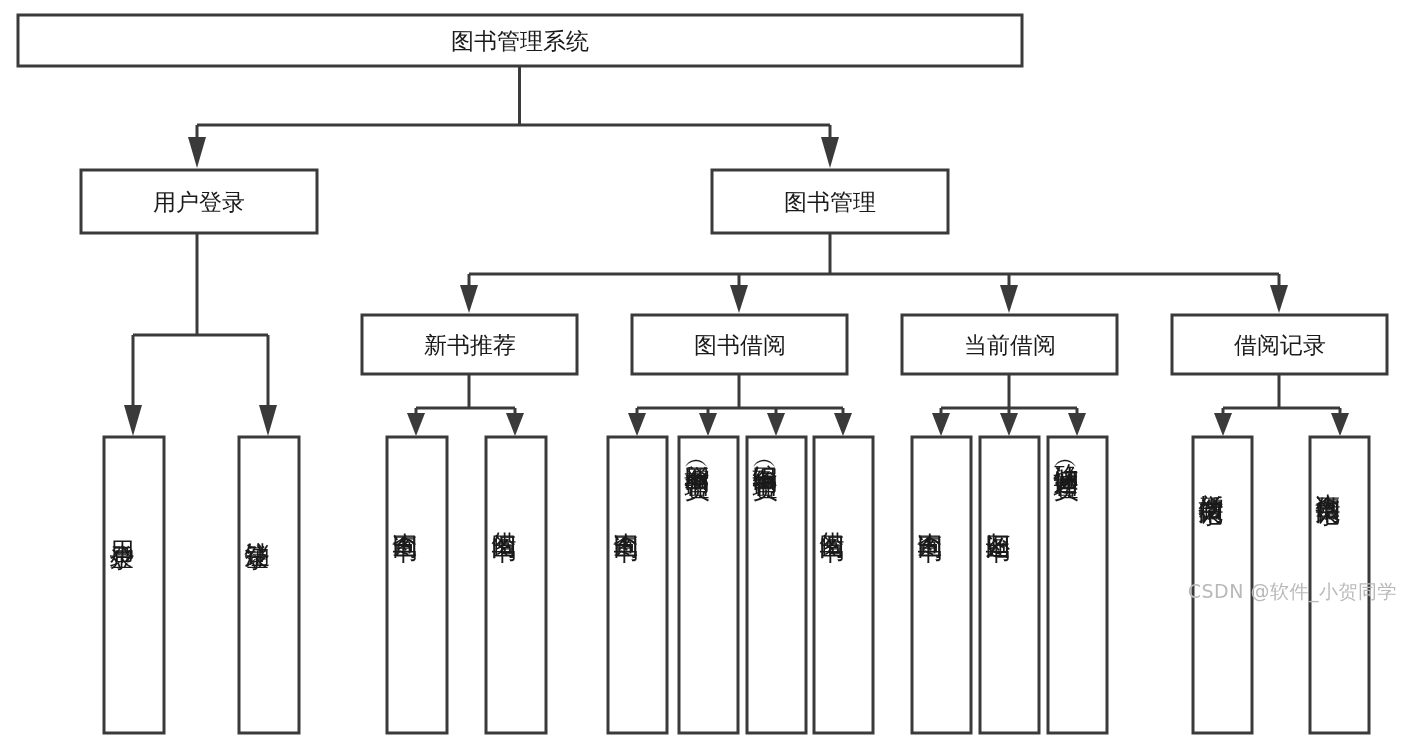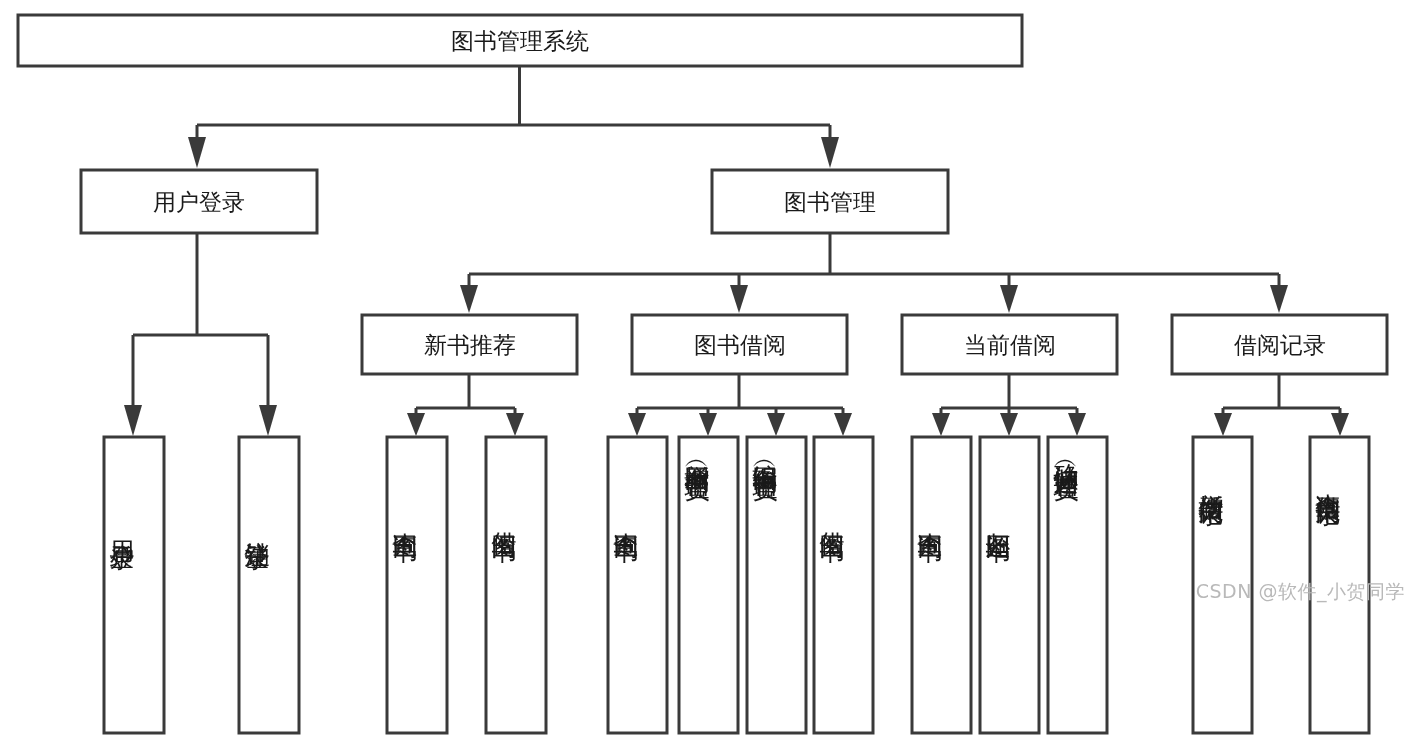--- a/index.html
+++ b/index.html
@@ -64,21 +64,21 @@
     font-size: 25px;
     line-height: 1.06;
     color: #1a1a1a;
     letter-spacing: 2px;
     text-align: start;
     white-space: nowrap;
     pointer-events: none;
   }
   .watermark {
     position: absolute;
-    right: 0;
+    right: 8px;
     bottom: 4px;
     font-family: "DejaVu Sans", "Liberation Sans", sans-serif;
     font-size: 19px;
     color: #b9b9b9;
     white-space: nowrap;
     letter-spacing: 0.5px;
   }
 </style>
 </head>
 <body>

